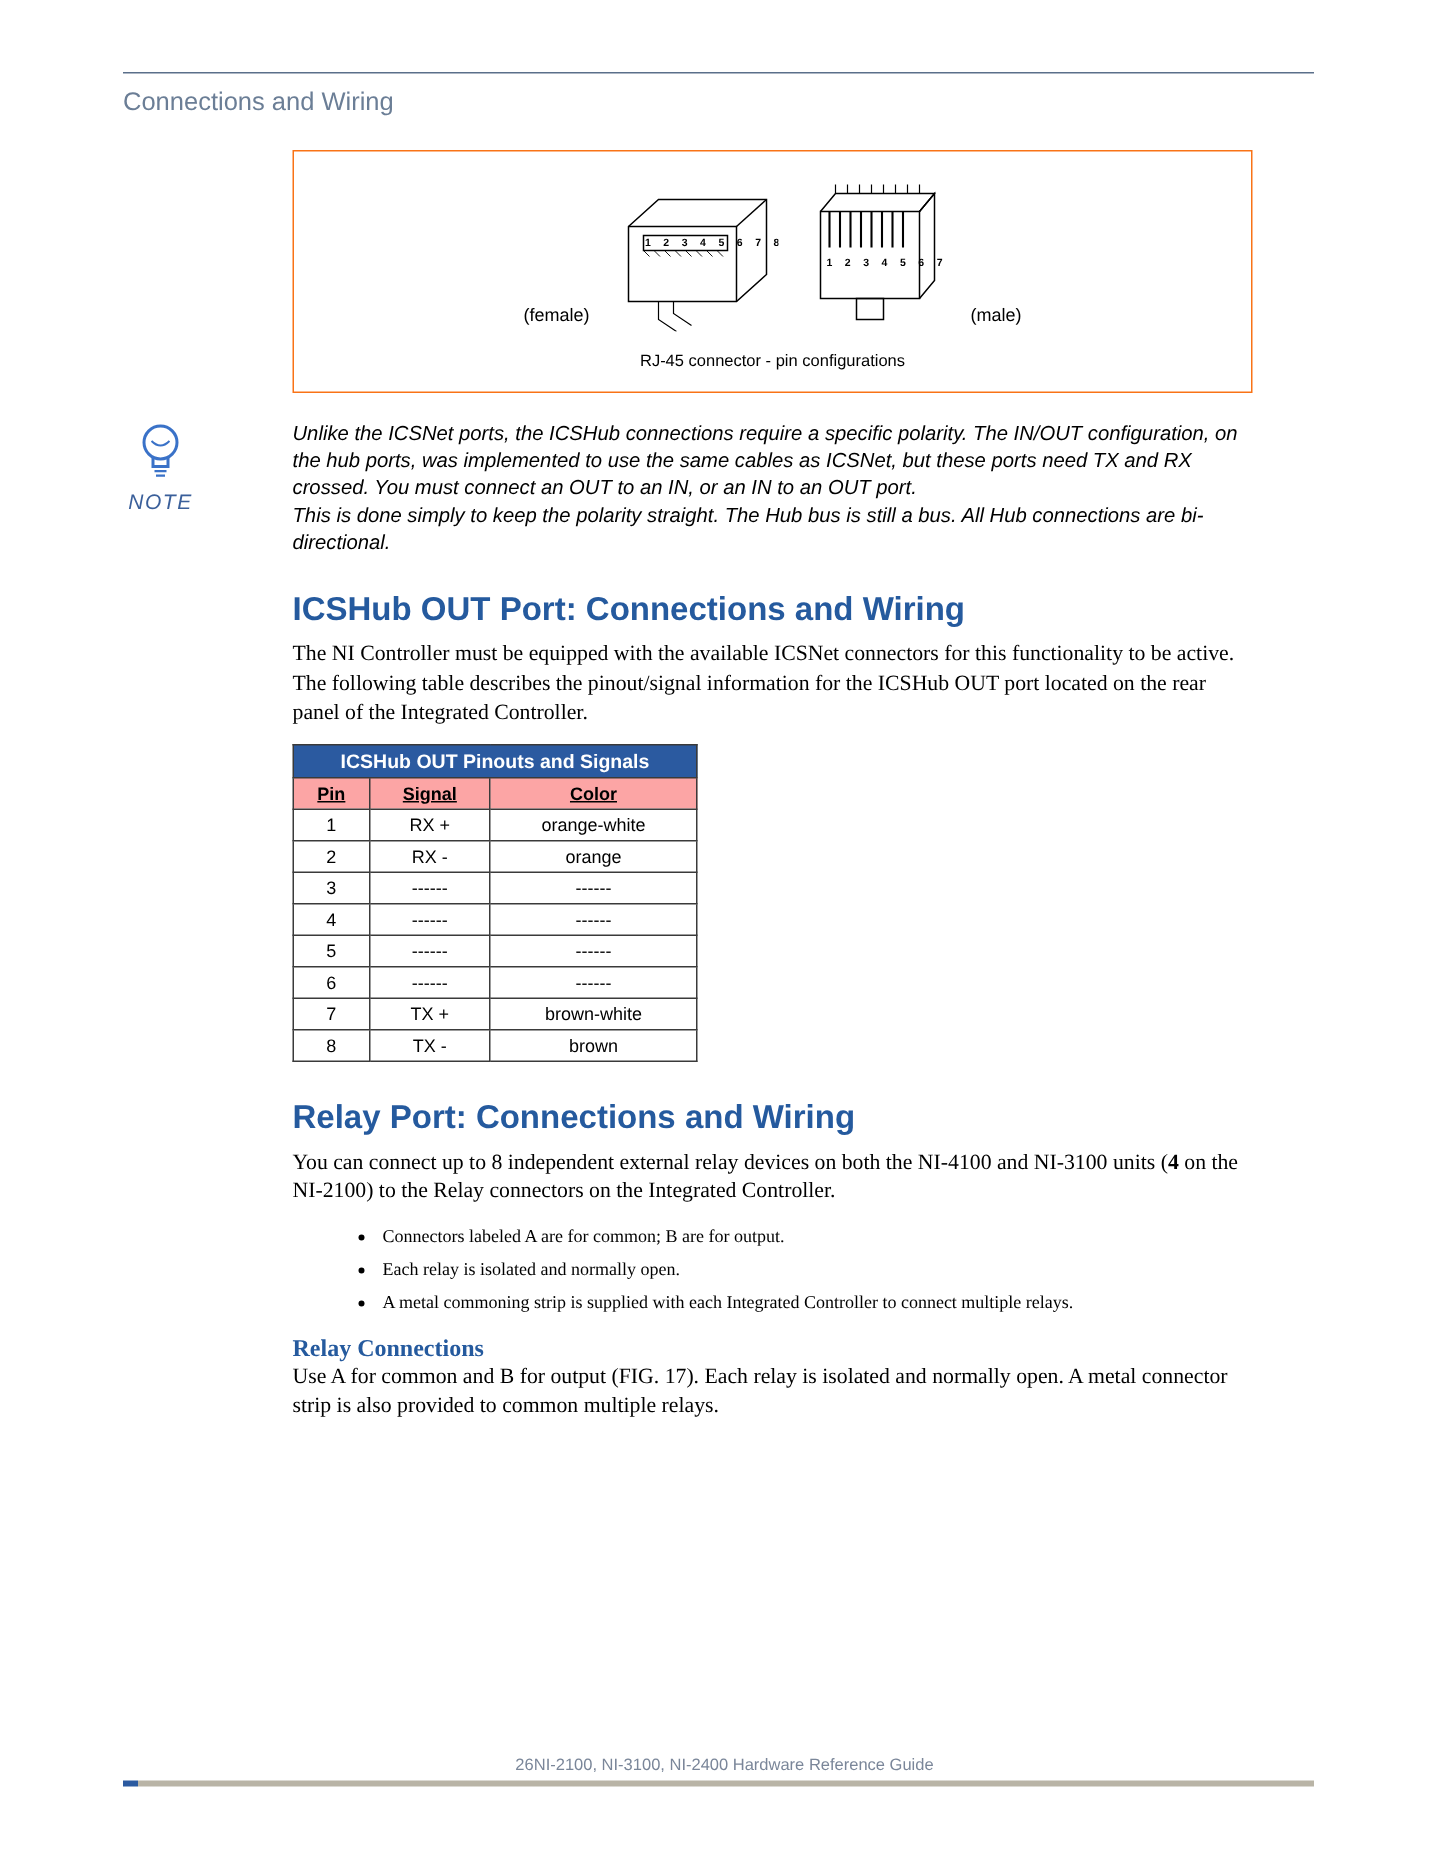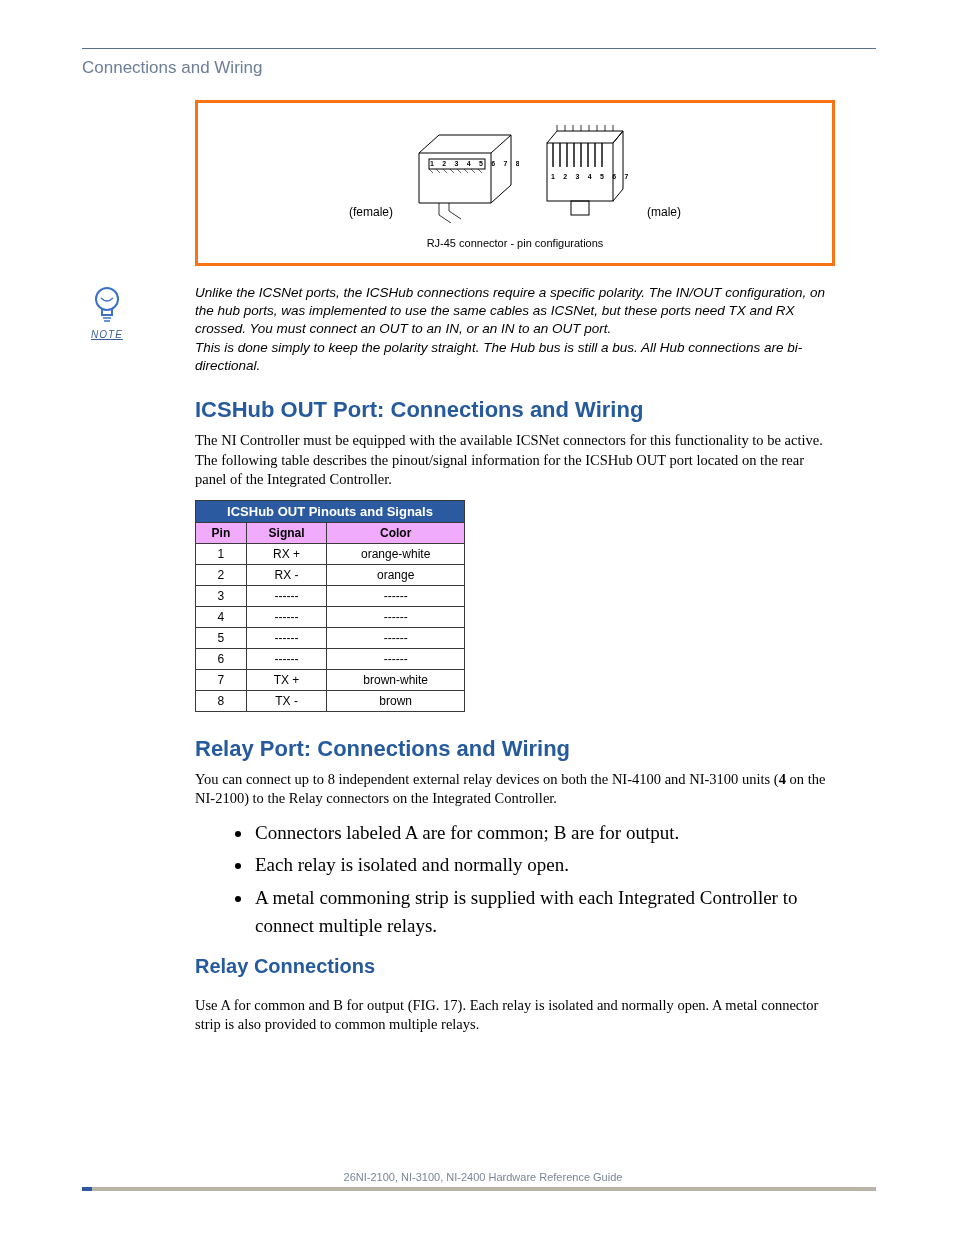--- a/index.html
+++ b/index.html
@@ -23,21 +23,21 @@
     font-size: 17px;
     color: #6b7e96;
   }
   .content {
     position: absolute;
     top: 100px;
     left: 195px;
     width: 640px;
   }
   .figbox {
-    border: 3px solid #f97316;
+    border: 1px solid #f97316;
     padding: 20px 18px 14px 18px;
     margin-bottom: 18px;
   }
   .figbox-inner {
     display: flex;
     align-items: flex-end;
     justify-content: center;
     gap: 18px;
     margin-bottom: 14px;
   }
@@ -53,24 +53,23 @@
     font-family: Arial, Helvetica, sans-serif;
     font-size: 11px;
   }
   .note-icon {
     position: absolute;
     left: -112px;
     top: 0;
     width: 48px;
     text-align: center;
     font-family: Arial, Helvetica, sans-serif;
-    font-size: 10px;
+    font-size: 14px;
     color: #3a5f9a;
     letter-spacing: 1px;
-    text-decoration: underline;
   }
   .note-block {
     position: relative;
     font-family: Arial, Helvetica, sans-serif;
     font-size: 13.5px;
     font-style: italic;
     line-height: 1.35;
     margin-bottom: 22px;
   }
   h2.blue {
@@ -97,34 +96,34 @@
     padding: 3px 5px;
     text-align: center;
   }
   .tbl .title-row th {
     background: #2b5aa0;
     color: #fff;
     font-family: "Trebuchet MS", Arial, sans-serif;
     font-weight: 600;
     font-size: 13px;
   }
-  .tbl .hdr-row th { background: #f0abfc; font-weight: 700; }
+  .tbl .hdr-row th { background: #fca5a5; font-weight: 700; text-decoration: underline; }
   ul.bullets {
     list-style: disc;
     margin: 4px 0 14px 58px;
-    font-size: 19px;
+    font-size: 12px;
     line-height: 1.5;
   }
   ul.bullets li { padding-left: 2px; margin-bottom: 4px; }
   h3.sub {
-    font-family: Liberation Sans, sans-serif;
+    font-family: Liberation Serif, serif;
     color: #255a9e;
-    font-size: 20px;
+    font-size: 16px;
     font-weight: 600;
-    margin-bottom: 18px;
+    margin-bottom: 0;
   }
   .footer {
     position: absolute;
     bottom: 52px; left: 90px; right: 78px;
     display: flex;
     justify-content: center;
     font-family: Arial, Helvetica, sans-serif;
     font-size: 11px;
     color: #7a8699;
   }

